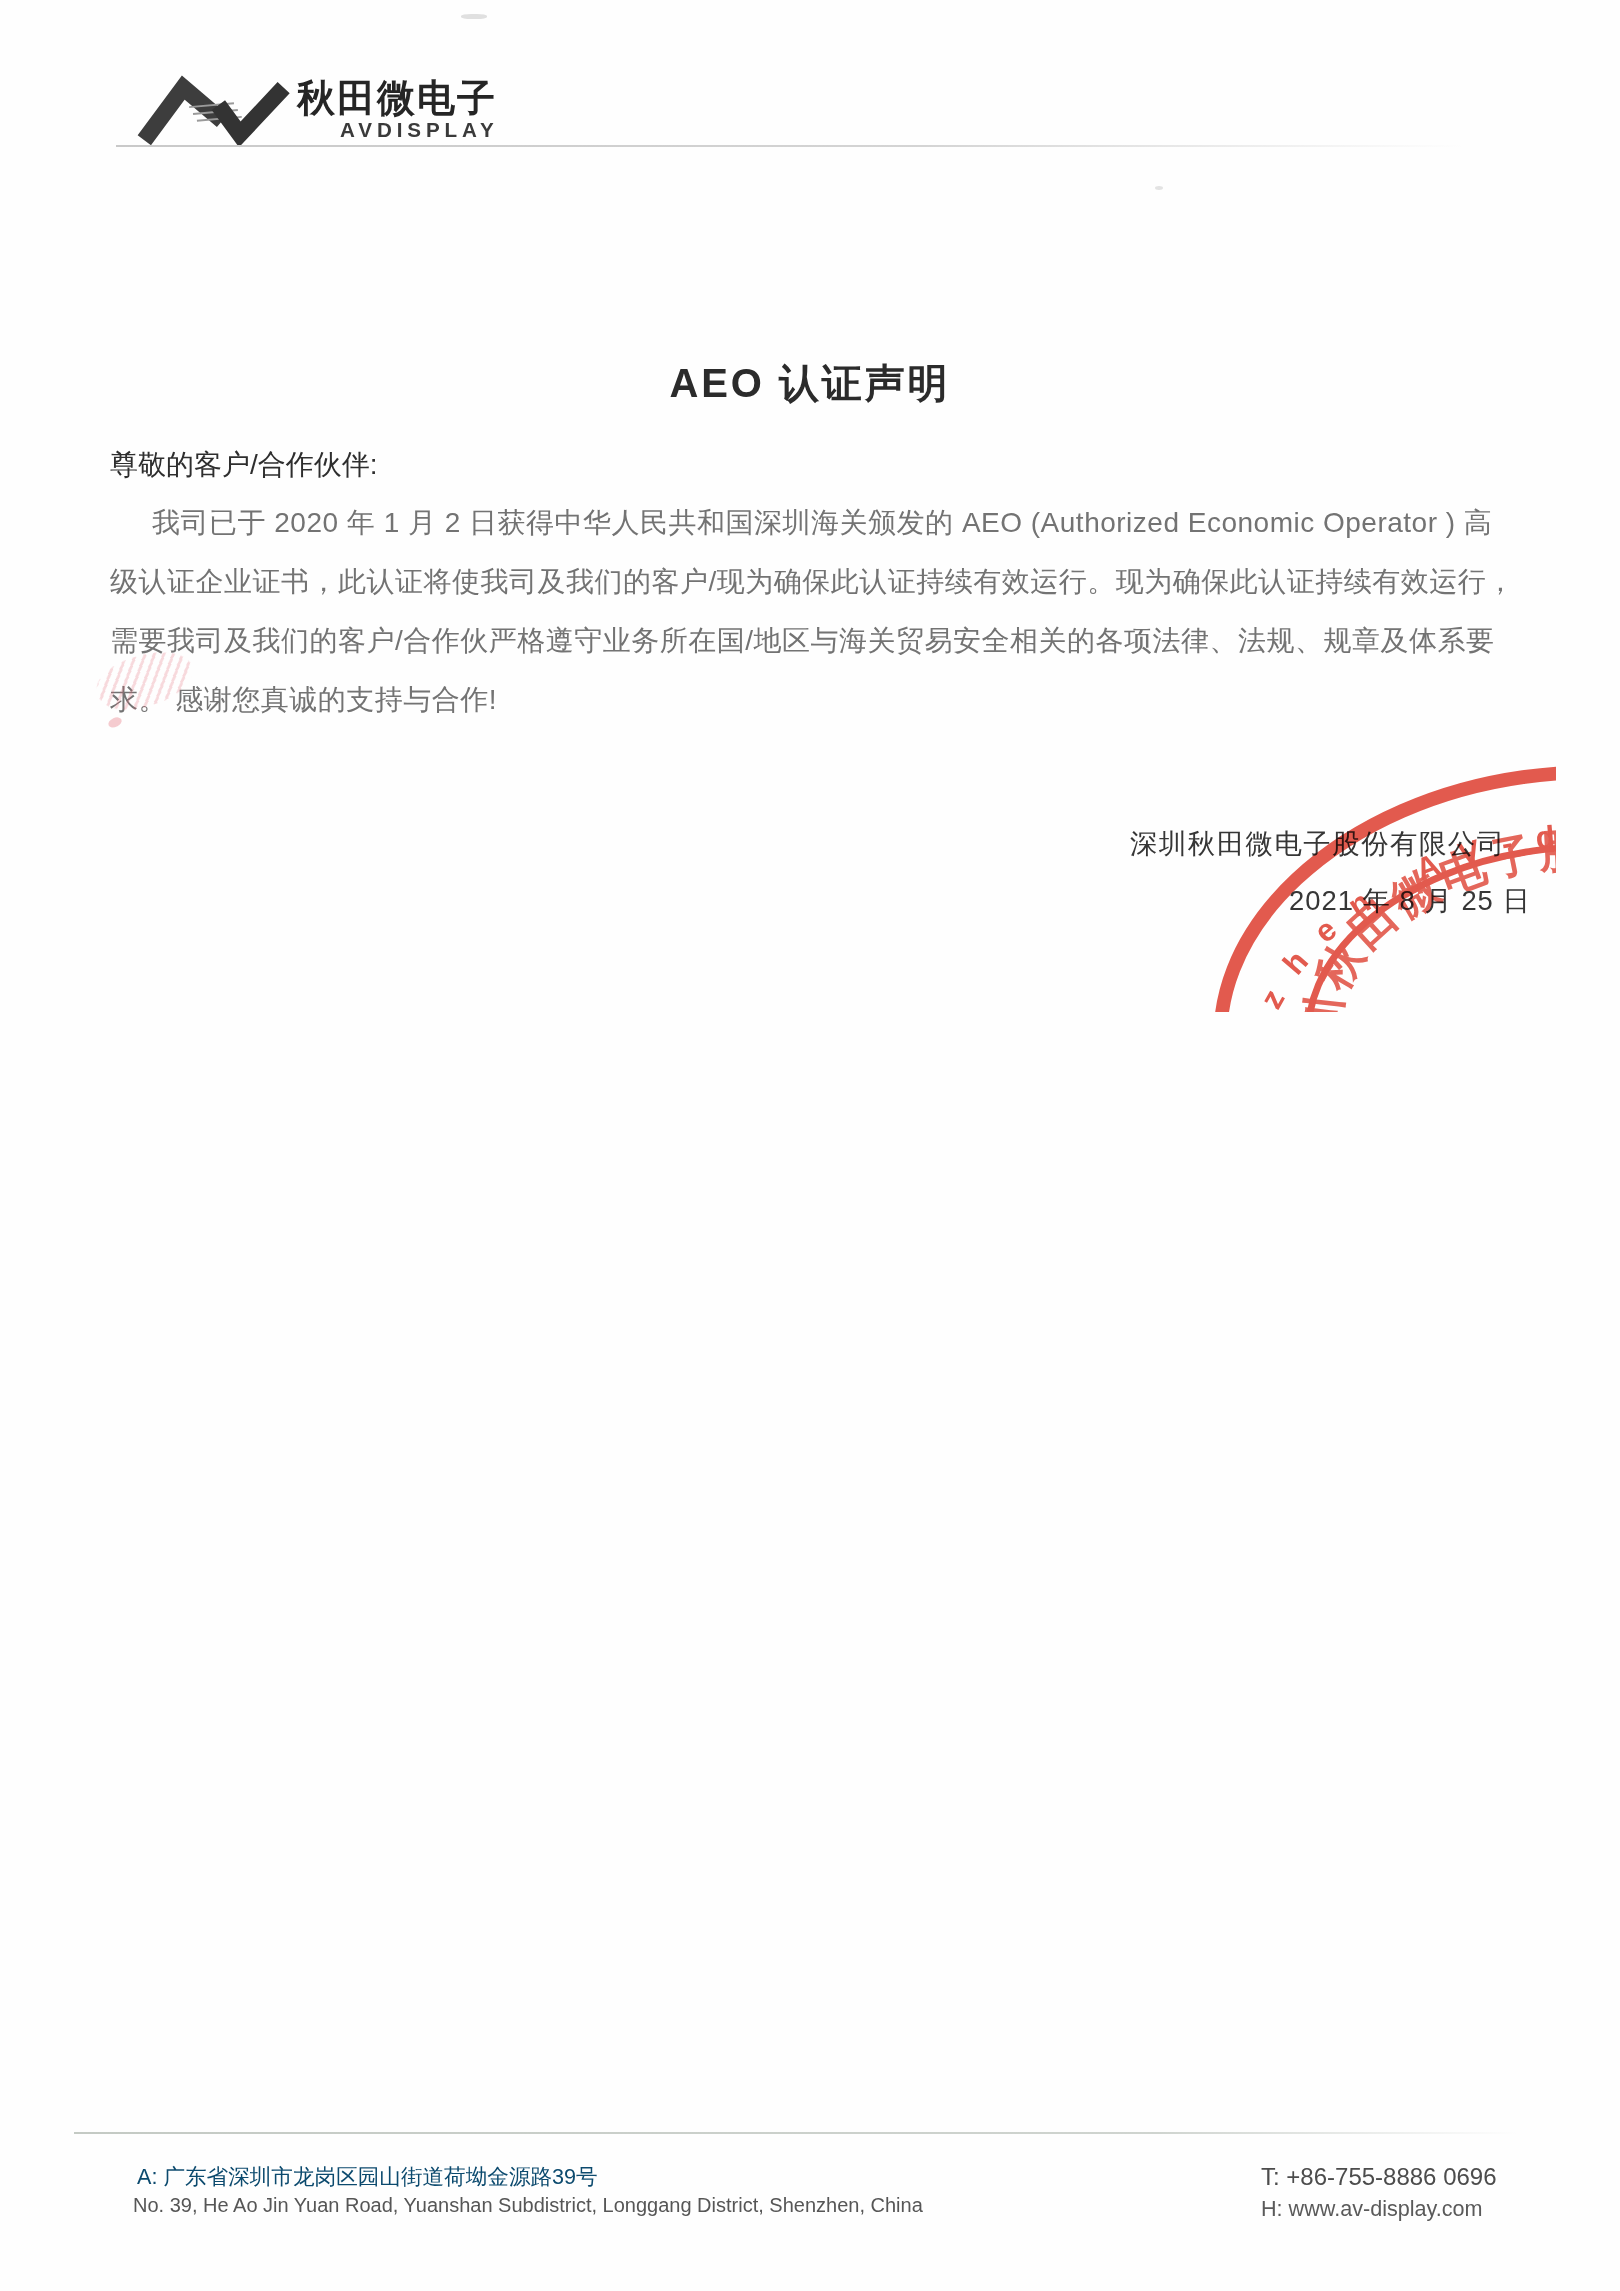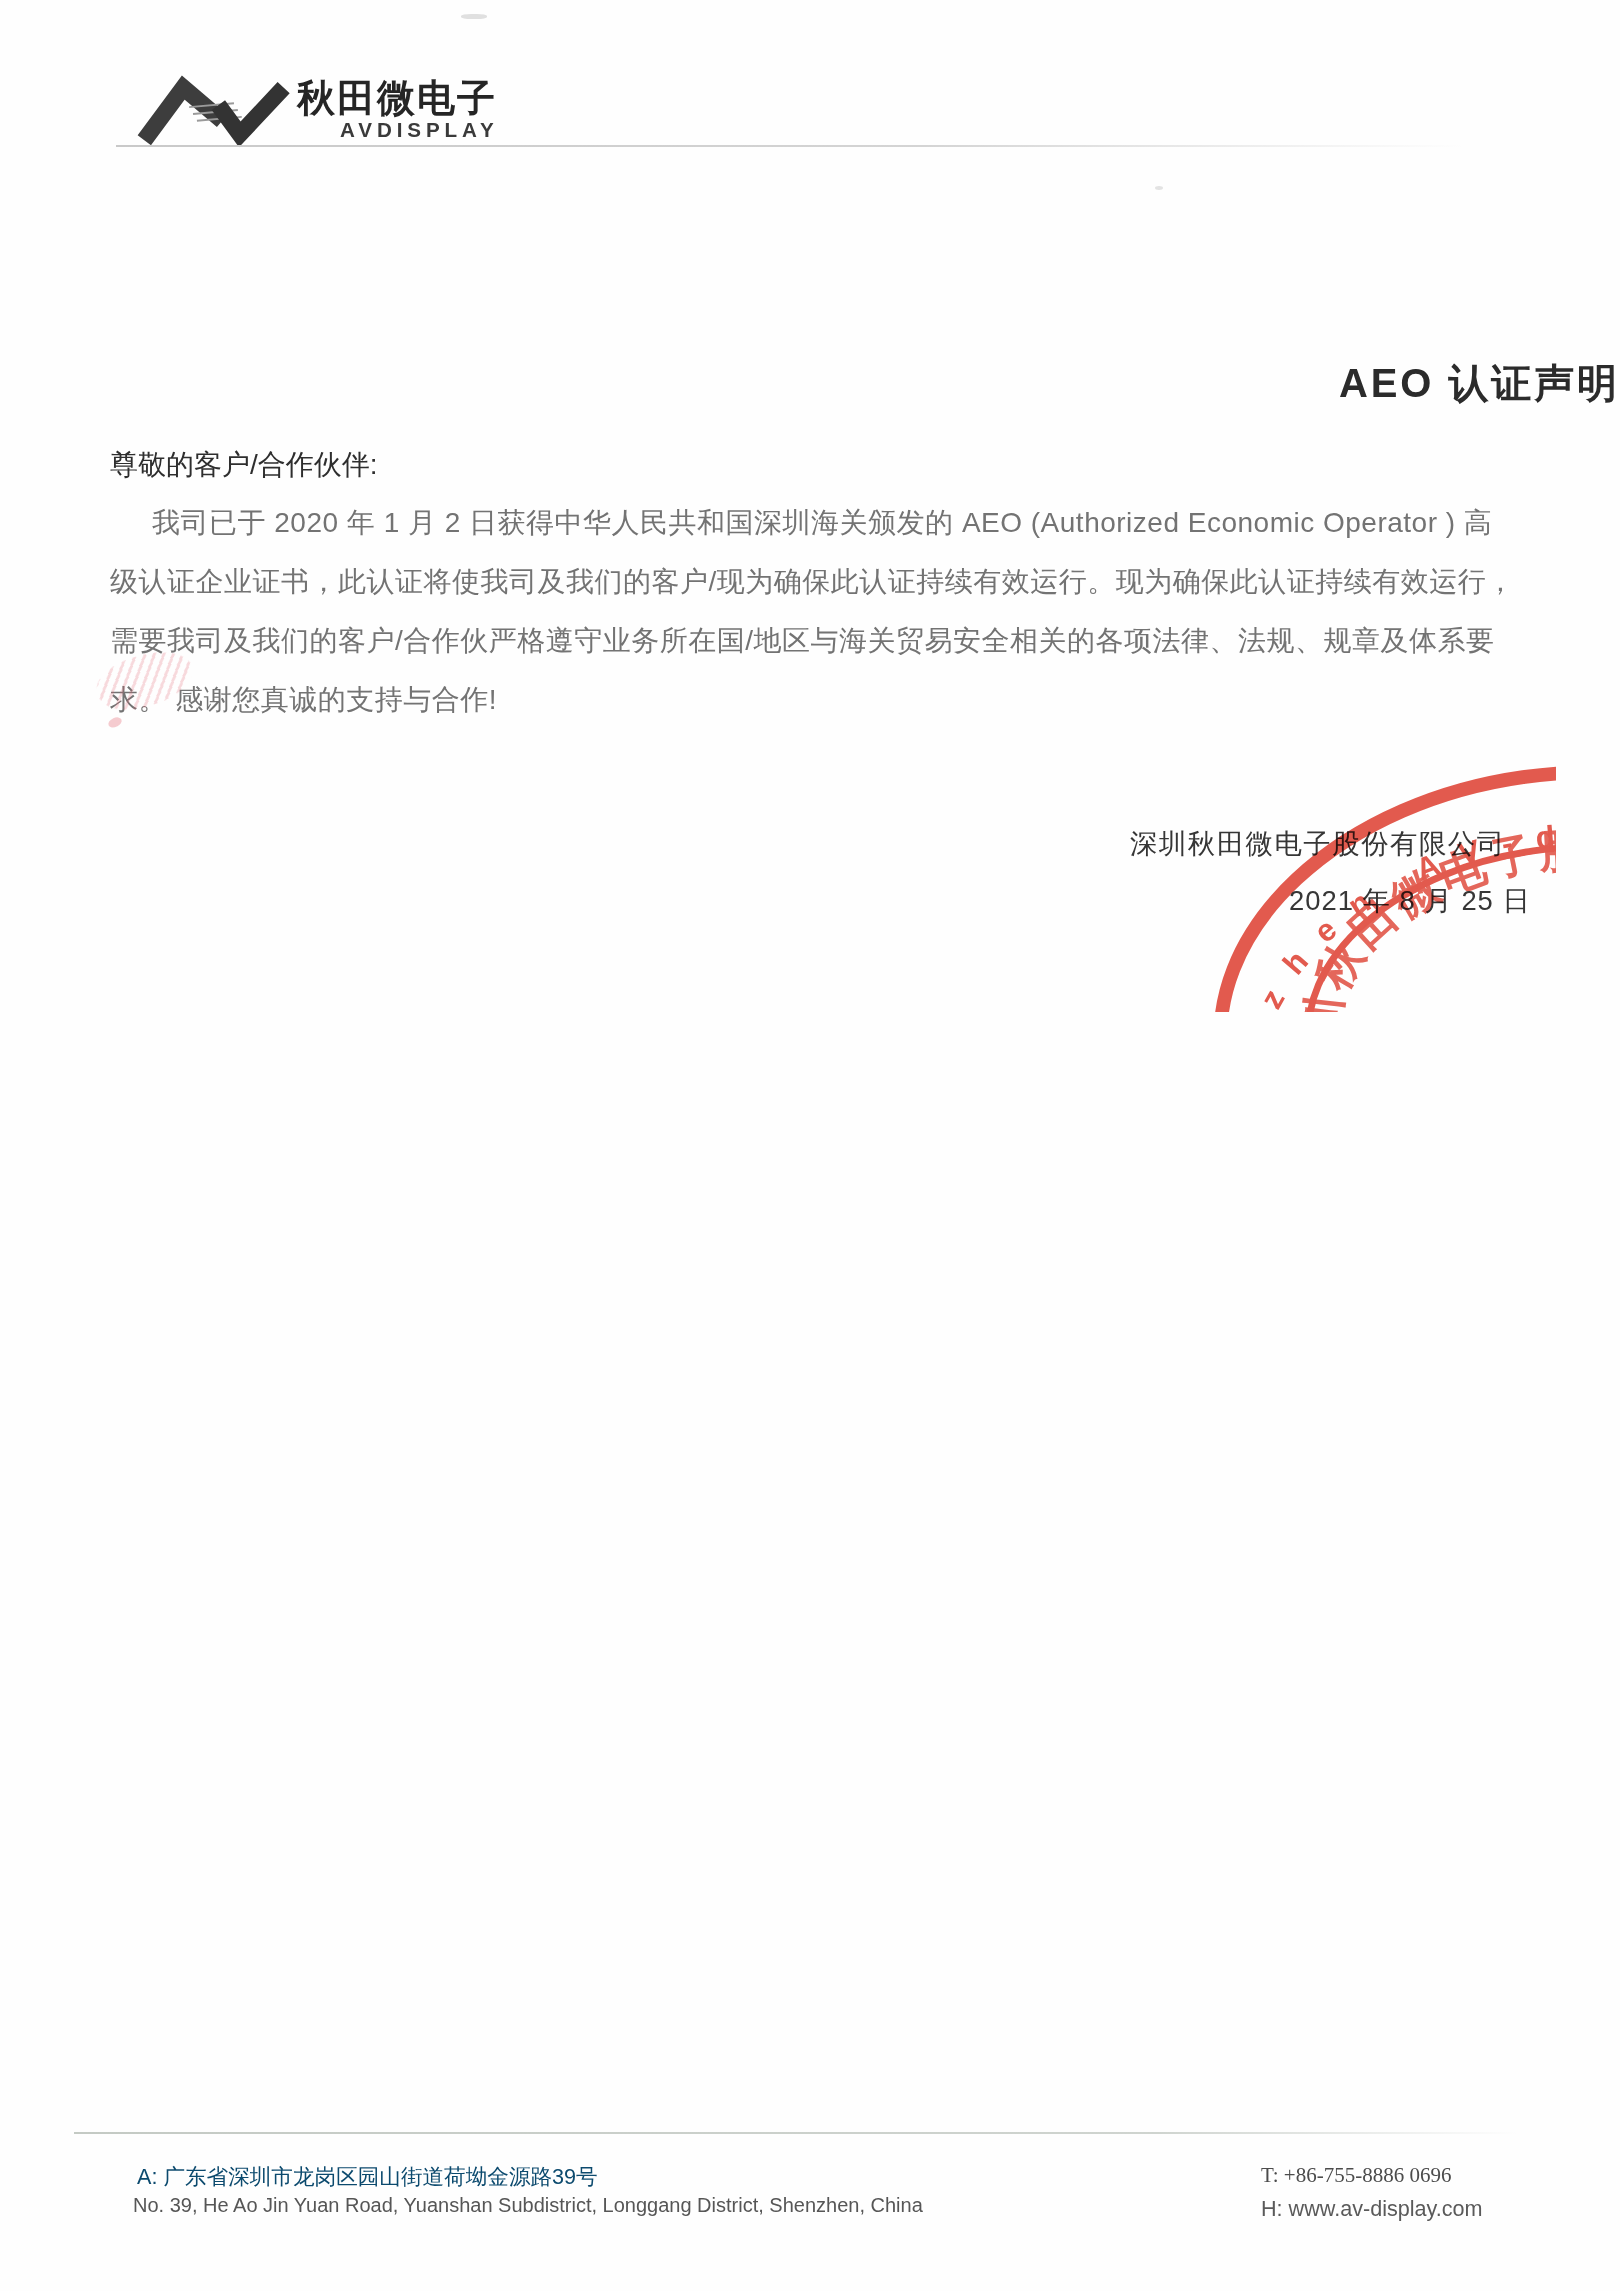--- a/index.html
+++ b/index.html
@@ -26,21 +26,21 @@
     white-space:nowrap;
     margin-left:28px;
   }
   .header-rule{
     position:absolute;left:116px;top:145px;width:1348px;height:2px;
     background:linear-gradient(to right,#c9c9c9 0%,#d4d4d4 60%,rgba(212,212,212,0) 100%);
   }
   
   .doc-title{
     position:absolute;left:0;top:356px;width:1620px;
-    text-align:right;font-size:40px;font-weight:bold;color:#2b2b2b;
+    text-align:center;font-size:40px;font-weight:bold;color:#2b2b2b;
     letter-spacing:2.9px;
   }
   .salutation{
     position:absolute;left:110px;top:439px;
     font-size:28px;color:#2e2e2e;white-space:nowrap;margin-top:7px;
   }
   .body-par{
     position:absolute;left:110px;top:493px;width:1411px;
   }
   .body-line{
@@ -77,21 +77,21 @@
     position:absolute;left:1164px;top:718px;width:392px;height:294px;
     z-index:3;mix-blend-mode:multiply;opacity:.9;
   }
   
   .footer-rule{
     position:absolute;left:74px;top:2132px;width:1444px;height:2px;
     background:linear-gradient(to right,#c4cac4 0%,#cfd4cf 75%,rgba(207,212,207,0) 100%);
   }
   .addr-cn{position:absolute;left:137px;top:2162px;font-size:21.6px;color:#0c4a6e;white-space:nowrap;}
   .addr-en{position:absolute;left:133px;top:2194px;font-size:20px;color:#565656;white-space:nowrap;}
-  .tel{position:absolute;left:1261px;top:2163px;font-size:21px;color:#4c4c4c;white-space:nowrap;font-family:Liberation Serif, serif;}
+  .tel{position:absolute;left:1261px;top:2163px;font-size:24px;color:#4c4c4c;white-space:nowrap;}
   .web{position:absolute;left:1261px;top:2196px;font-size:21.6px;color:#5a5a5a;white-space:nowrap;}
 </style>
 </head>
 <body>
 
 <div class="page">
 
   <div class="logo">
     <svg class="logo-mark" width="162" height="76" viewBox="0 0 165 78">
       <polyline points="12,68 52,14 92,48" fill="none" stroke="#3d3d3d" stroke-width="17"></polyline>

